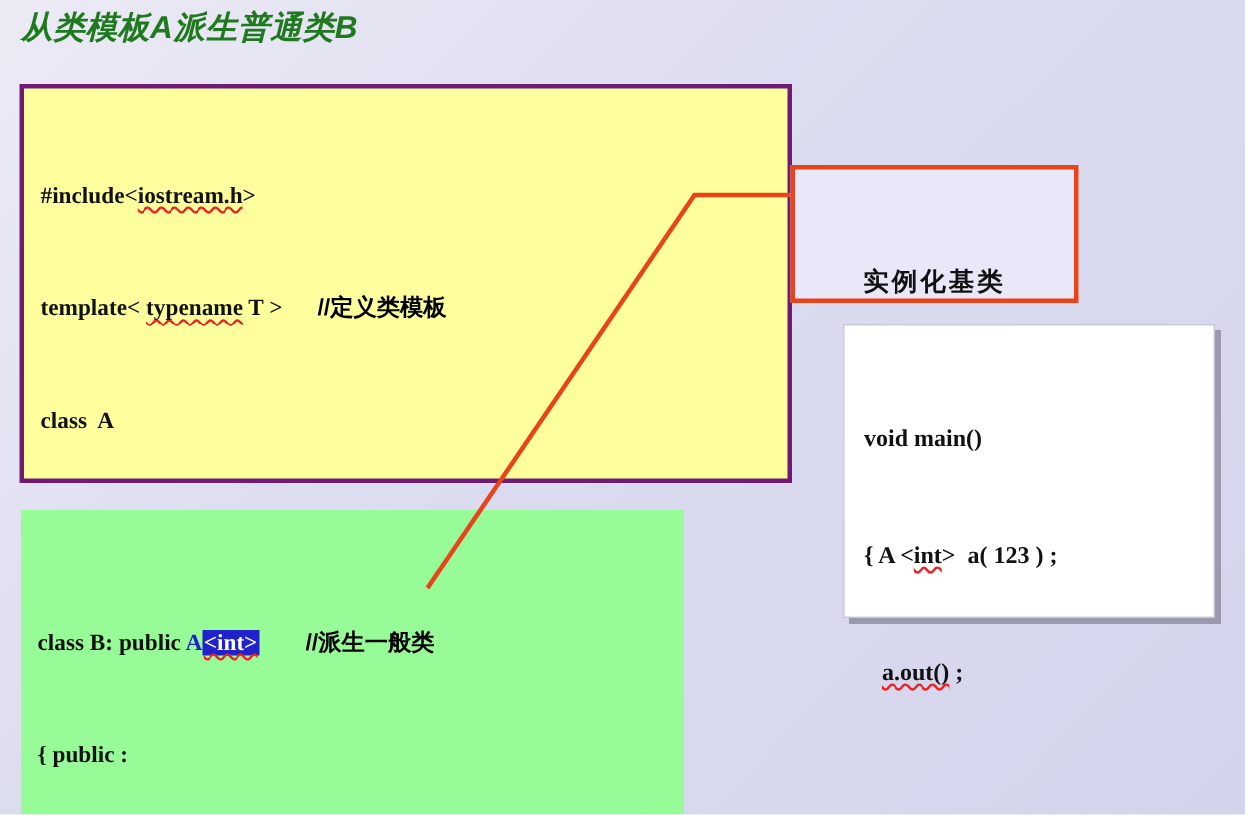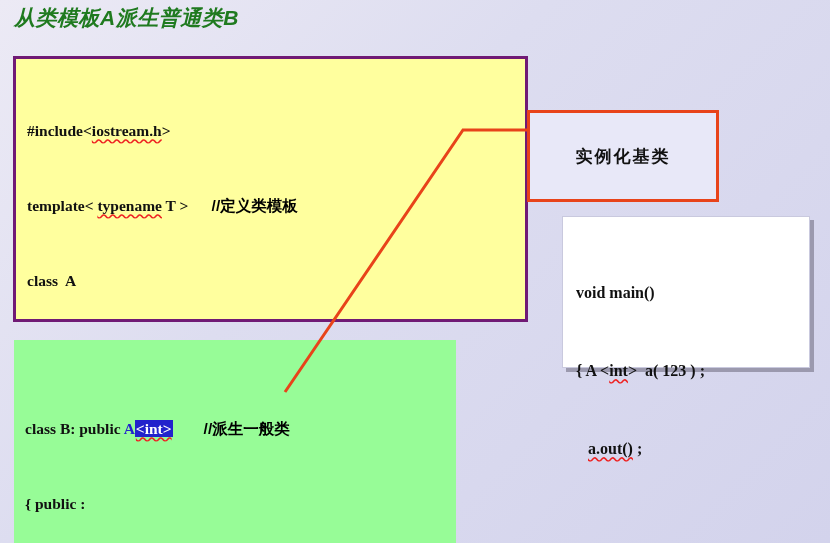--- a/index.html
+++ b/index.html
@@ -68,21 +68,21 @@
     background: #97fc97;
     border: 0;
     padding: 26px 0 0 11px;
   }
 
   
   #box-main {
     left: 562px;
     top: 216px;
     width: 248px;
-    height: 152px;
+    height: 196px;
     background: #ffffff;
     border: 1px solid #c9c9de;
     box-shadow: 4px 4px 0 0 rgba(135,132,152,0.75);
     padding: 11px 0 0 13px;
     font-size: 16px;
     line-height: 26px;
   }
 
   
   .tok-blue {
@@ -117,21 +117,21 @@
     left: 527px;
     top: 110px;
     width: 192px;
     height: 92px;
     box-sizing: border-box;
     background: #e8e8f8;
     border: 3px solid #e8431a;
     display: flex;
     flex-direction: column;
     align-items: center;
-    justify-content: center;
+    justify-content: flex-end;
     gap: 4px;
     font-family: "Liberation Sans", "DejaVu Sans", sans-serif;
     font-weight: bold;
     font-size: 17px;
     color: #111111;
     letter-spacing: 2px;
   }
 
   
   #connector {

